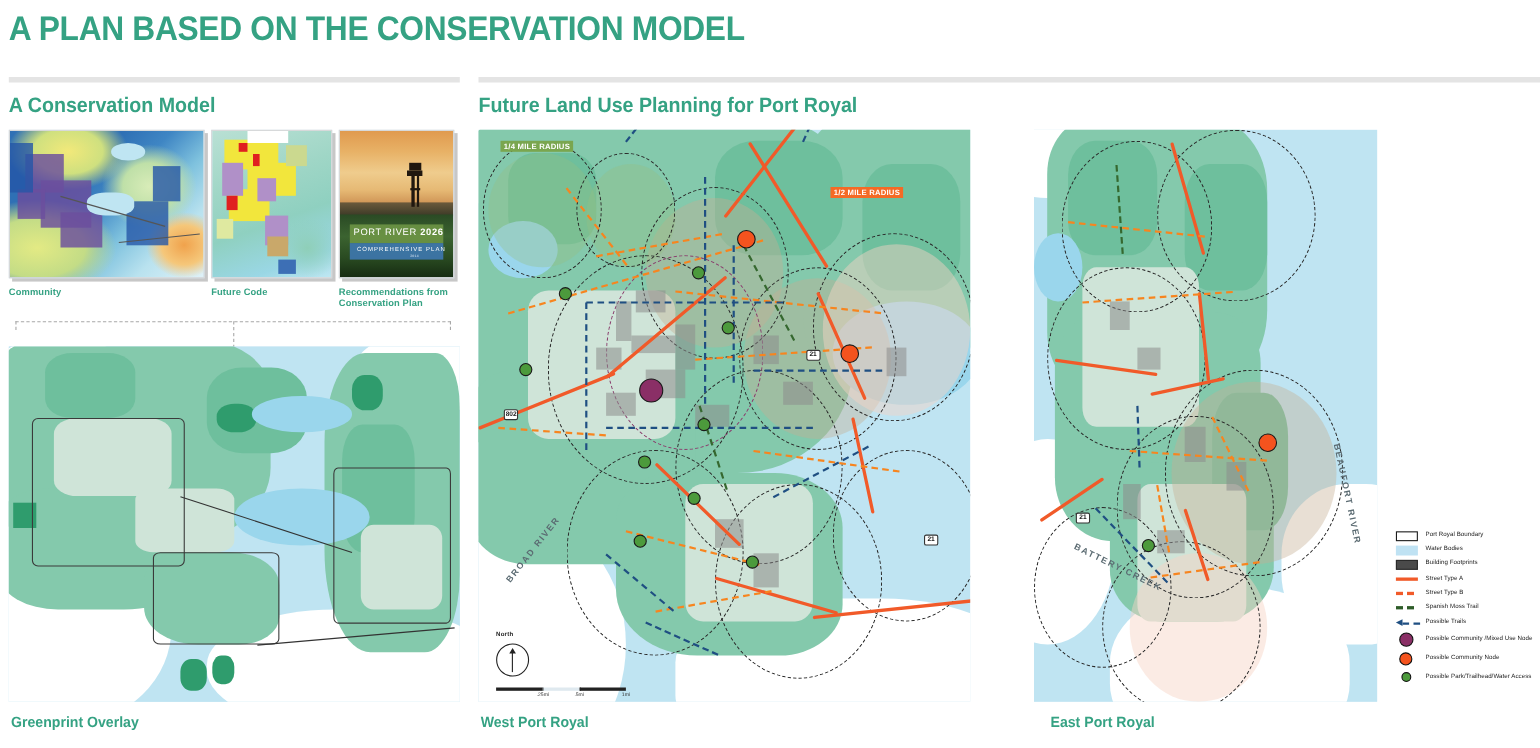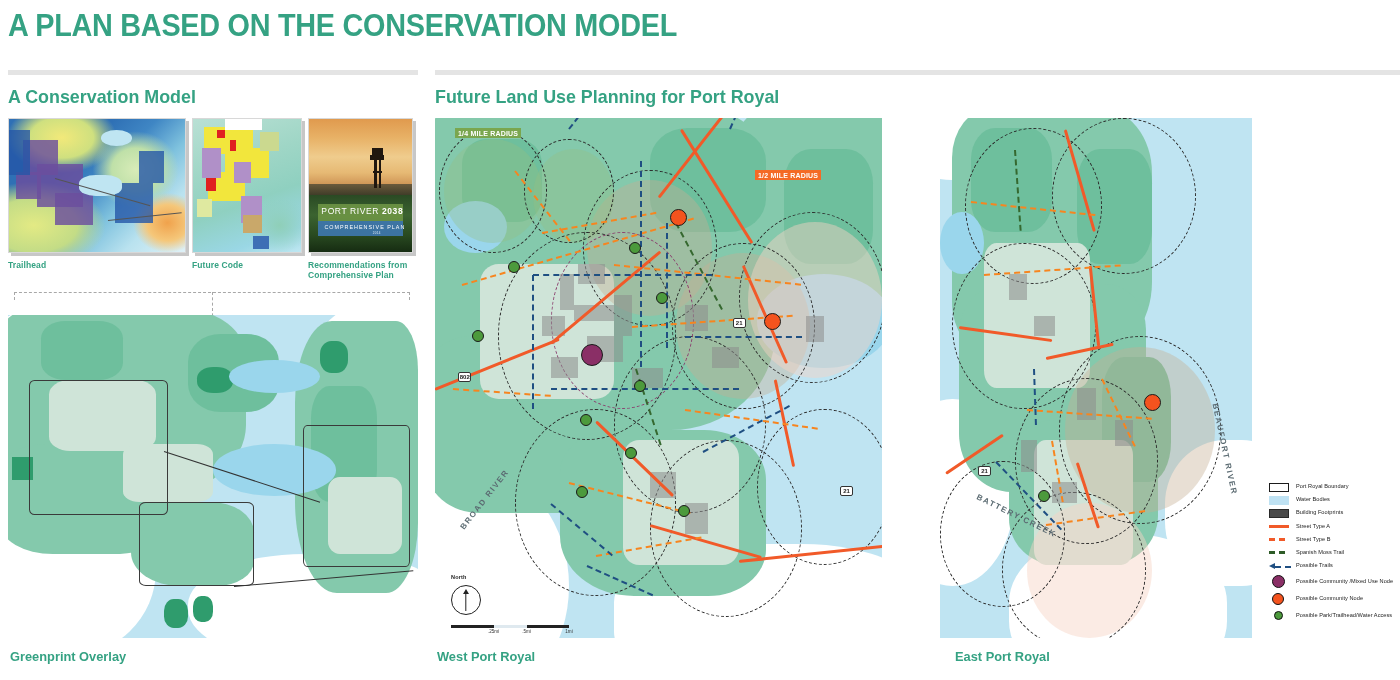--- a/index.html
+++ b/index.html
@@ -243,21 +243,21 @@
   <div class="gp-purple" style="left:26%;top:56%;width:22%;height:24%;"></div>
   <div class="gp-purple" style="left:4%;top:40%;width:14%;height:20%;"></div>
   <div class="gp-blue" style="left:0;top:8%;width:12%;height:34%;"></div>
   <div class="gp-blue" style="left:60%;top:48%;width:22%;height:30%;"></div>
   <div class="gp-blue" style="left:74%;top:24%;width:14%;height:24%;"></div>
   <div class="gp-ltblue" style="left:40%;top:42%;width:24%;height:16%;border-radius:40%;"></div>
   <div class="gp-ltblue" style="left:52%;top:8%;width:18%;height:12%;border-radius:50%;"></div>
   <div class="gp-road" style="left:26%;top:44%;width:56%;transform:rotate(16deg);"></div>
   <div class="gp-road" style="left:56%;top:76%;width:42%;transform:rotate(-6deg);"></div>
 </div>
-<div class="thumb-cap" style="left:8px;top:260px;width:170px;">Trailhead</div>
+<div class="thumb-cap" style="left:8px;top:260px;width:170px;">Community</div>
 
 <div id="thumb-zoning" class="thumb">
   <div class="zn-bg"></div>
   <div class="zn-p" style="left:10%;top:6%;width:46%;height:20%;background:#f2e63c;"></div>
   <div class="zn-p" style="left:30%;top:22%;width:40%;height:22%;background:#f2e63c;"></div>
   <div class="zn-p" style="left:14%;top:40%;width:34%;height:22%;background:#f2e63c;"></div>
   <div class="zn-p" style="left:8%;top:22%;width:18%;height:22%;background:#b090c8;"></div>
   <div class="zn-p" style="left:38%;top:32%;width:16%;height:16%;background:#b090c8;"></div>
   <div class="zn-p" style="left:44%;top:58%;width:20%;height:20%;background:#b090c8;"></div>
   <div class="zn-p" style="left:22%;top:8%;width:8%;height:6%;background:#e02020;"></div>
@@ -278,25 +278,25 @@
   <div class="bk-grass"></div>
   <div class="bk-tower">
     <i style="left:20%;top:0;width:60%;height:18%;"></i>
     <i style="left:10%;top:18%;width:80%;height:12%;"></i>
     <i style="left:32%;top:30%;width:14%;height:70%;"></i>
     <i style="left:56%;top:30%;width:14%;height:70%;"></i>
     <i style="left:26%;top:56%;width:50%;height:7%;"></i>
   </div>
   <div class="bk-band-green"></div>
   <div class="bk-band-blue"></div>
-  <div class="bk-t1"><span>PORT RIVER </span><b>2038</b></div>
+  <div class="bk-t1"><span>PORT RIVER </span><b>2026</b></div>
   <div class="bk-t2">COMPREHENSIVE PLAN</div>
   <div class="bk-t3">2014</div>
 </div>
-<div class="thumb-cap" style="left:308px;top:260px;width:105px;">Recommendations from Comprehensive Plan</div>
+<div class="thumb-cap" style="left:308px;top:260px;width:105px;">Recommendations from Conservation Plan</div>
 
 <div id="connector">
   <div class="hbar"></div>
     <div class="lstub"></div>
     <div class="rstub"></div>
   <div class="vbar"></div>
     <div class="arrow"></div>
 </div>
 
 <div id="map-overlay">

